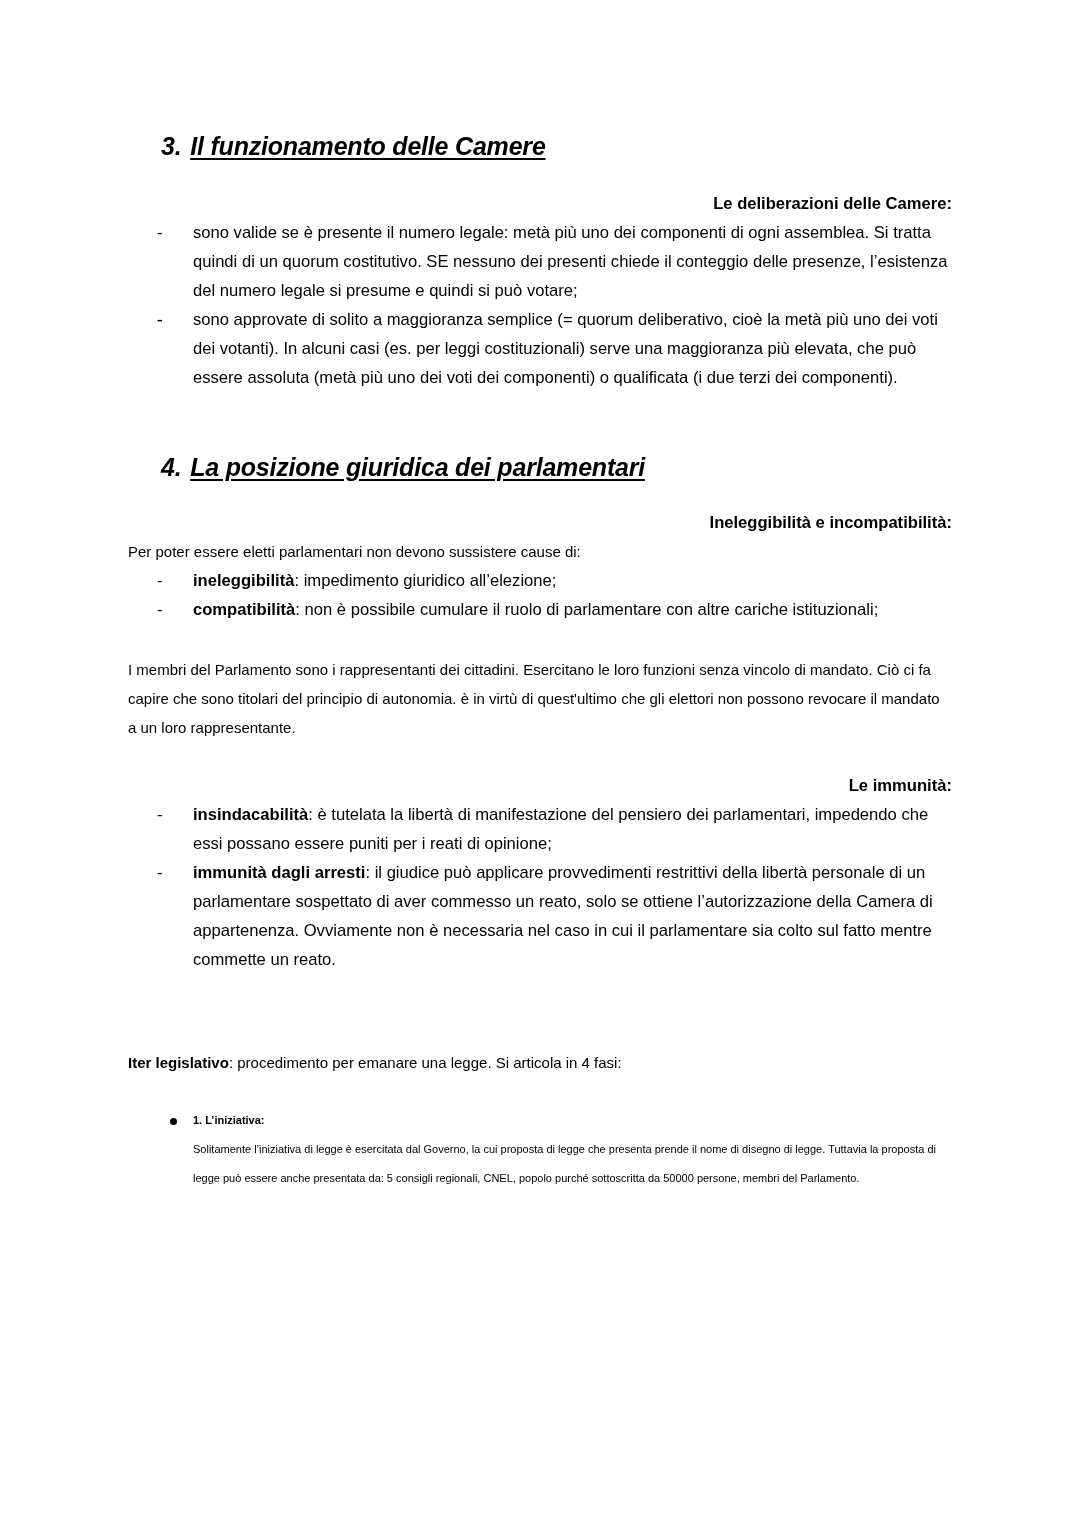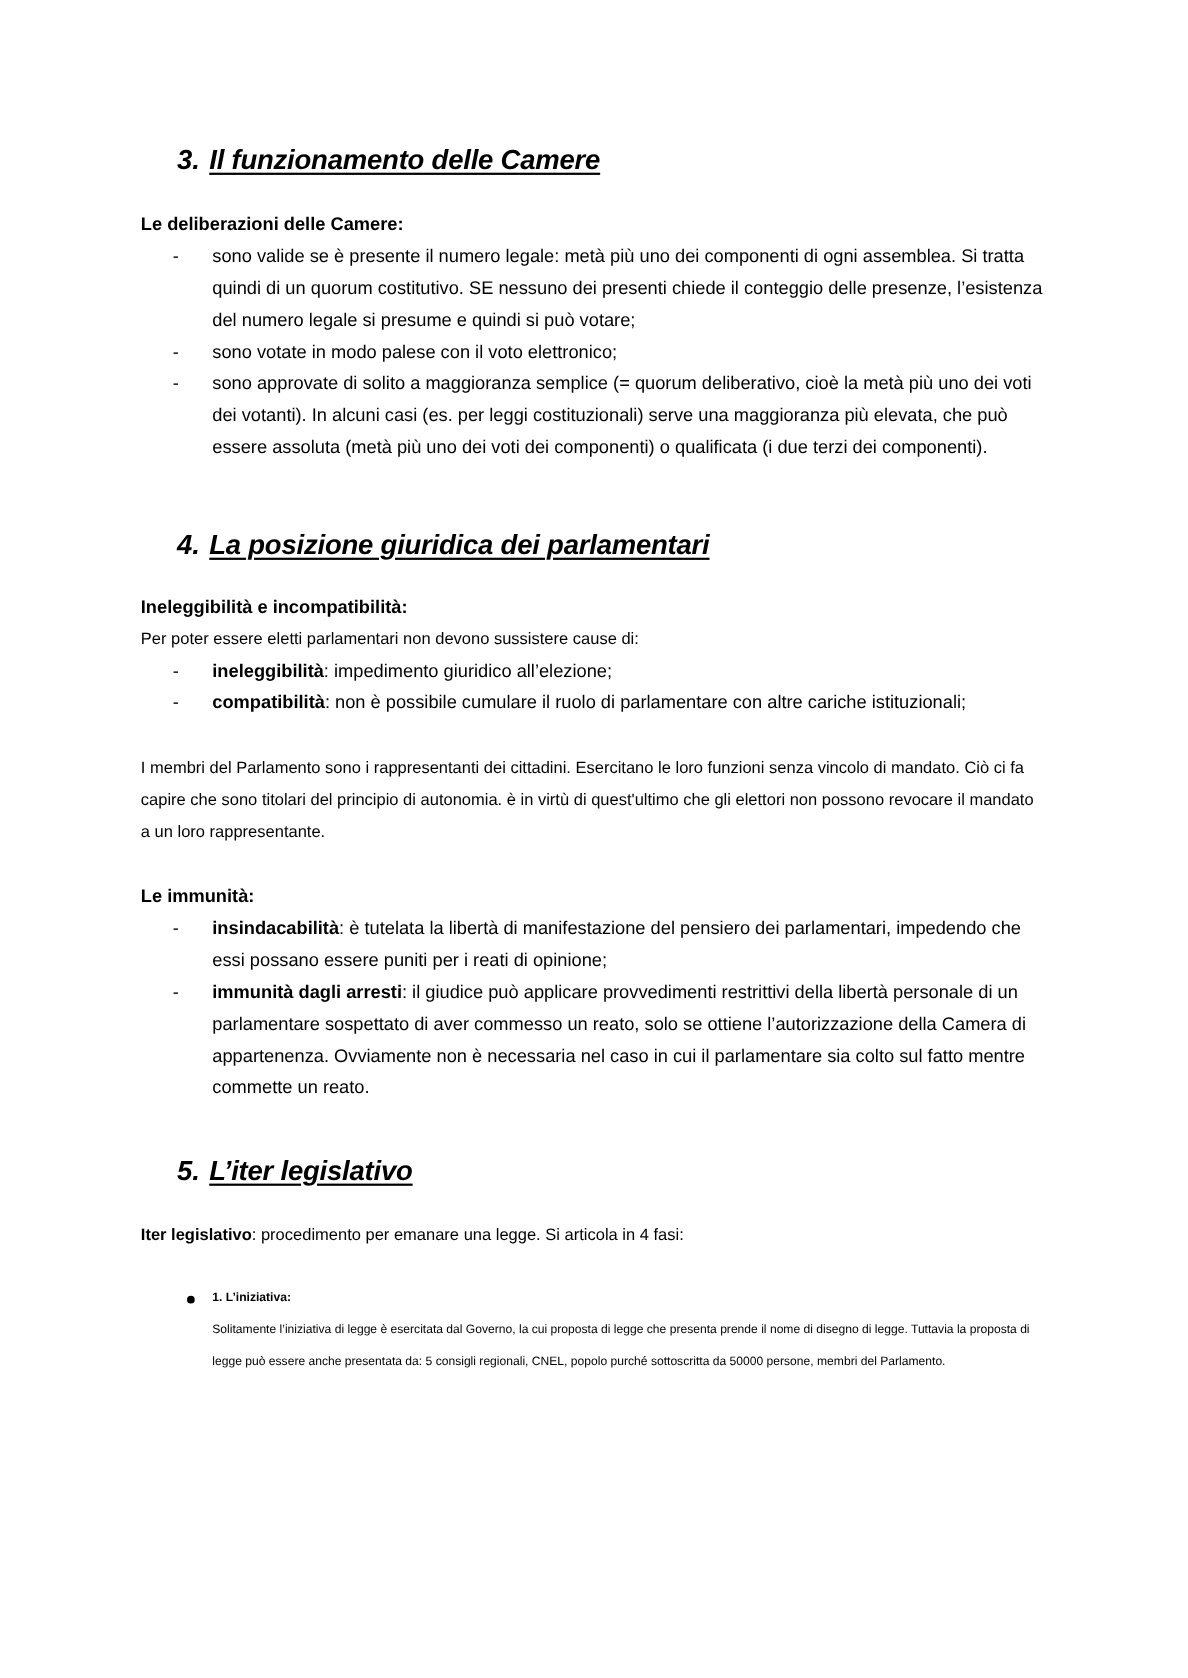--- a/index.html
+++ b/index.html
@@ -59,20 +59,21 @@
     line-height: 29px;
     text-align: left;
   }
   .bold { font-weight: bold; }
 
   .subhead {
     margin: 0;
     font-size: 16.6px;
     line-height: 29px;
     font-weight: bold;
+    text-align: right;
   }
 
   
   ul.dash-list {
     list-style: none;
     margin: 0;
     padding: 0;
   }
   ul.dash-list > li {
     position: relative;
@@ -139,21 +140,21 @@
     <div class="sp-h3"></div>
 
     <h2 class="section-heading heading-indent"><span class="num">3.</span> <span class="ttl">Il funzionamento delle Camere</span></h2>
 
     <div class="sp-a"></div>
 
     <p class="subhead">Le deliberazioni delle Camere:</p>
 
     <ul class="dash-list">
       <li><span class="marker">-</span><span>sono valide se è presente il numero legale: metà più uno dei componenti di ogni assemblea. Si tratta quindi di un quorum costitutivo. SE nessuno dei presenti chiede il conteggio delle presenze, l’esistenza del numero legale si presume e quindi si può votare;</span></li>
-      <li><span class="marker">-</span><span>sono votate in modo palese con il voto elettronico;</span></li>
+      <li><span class="marker">-</span></li>
       <li><span class="marker">-</span><span>sono approvate di solito a maggioranza semplice (= quorum deliberativo, cioè la metà più uno dei voti dei votanti). In alcuni casi (es. per leggi costituzionali) serve una maggioranza più elevata, che può essere assoluta (metà più uno dei voti dei componenti) o qualificata (i due terzi dei componenti).</span></li>
     </ul>
 
     <div class="sp-b"></div>
 
     <h2 class="section-heading heading-indent"><span class="num">4.</span> <span class="ttl">La posizione giuridica dei parlamentari</span></h2>
 
     <div class="sp-c"></div>
 
     <p class="subhead">Ineleggibilità e incompatibilità:</p>
@@ -172,21 +173,20 @@
 
     <p class="subhead">Le immunità:</p>
 
     <ul class="dash-list">
       <li><span class="marker">-</span><span class="bold">insindacabilità</span><span>: è tutelata la libertà di manifestazione del pensiero dei parlamentari, impedendo che essi possano essere puniti per i reati di opinione;</span></li>
       <li><span class="marker">-</span><span class="bold">immunità dagli arresti</span><span>: il giudice può applicare provvedimenti restrittivi della libertà personale di un parlamentare sospettato di aver commesso un reato, solo se ottiene l’autorizzazione della Camera di appartenenza. Ovviamente non è necessaria nel caso in cui il parlamentare sia colto sul fatto mentre commette un reato.</span></li>
     </ul>
 
     <div class="sp-f"></div>
 
-    <h2 class="section-heading heading-indent"><span class="num">5.</span> <span class="ttl">L’iter legislativo</span></h2>
 
     <div class="sp-g"></div>
 
     <p class="lead"><span class="bold">Iter legislativo</span><span>: procedimento per emanare una legge. Si articola in 4 fasi:</span></p>
 
     <div class="sp-h"></div>
 
     <ul class="dot-list">
       <li>
         <span class="dot"></span>

